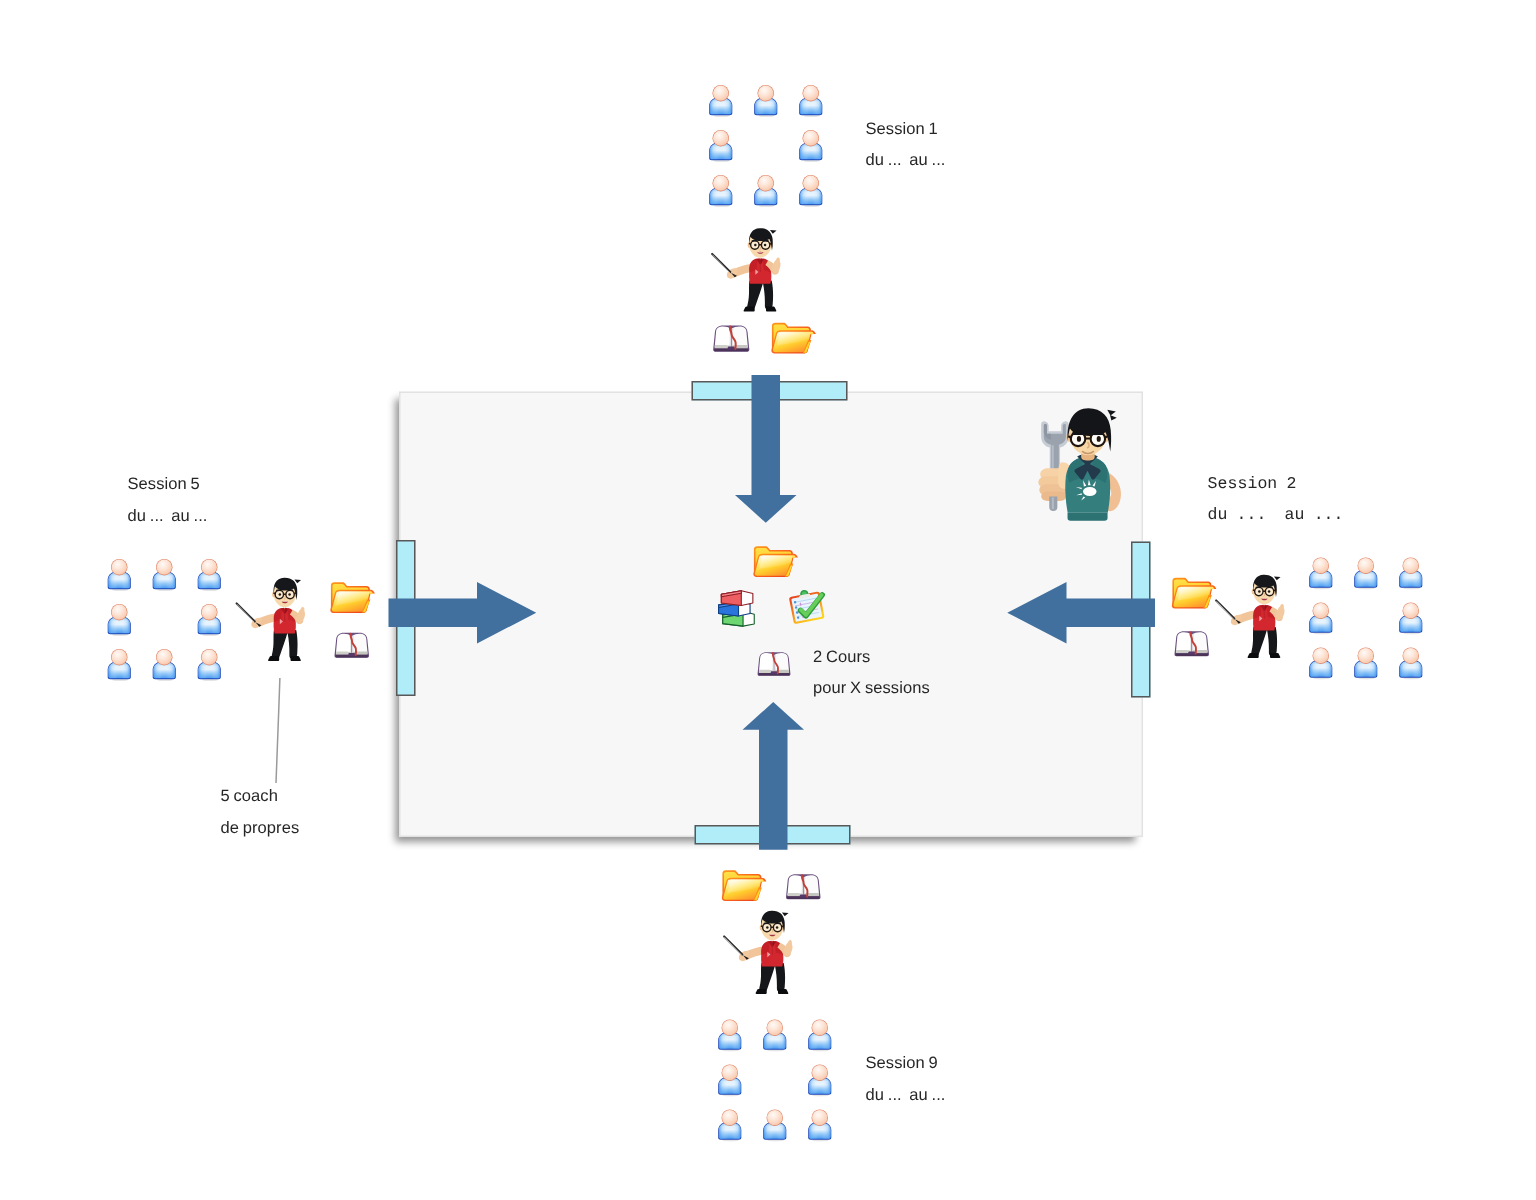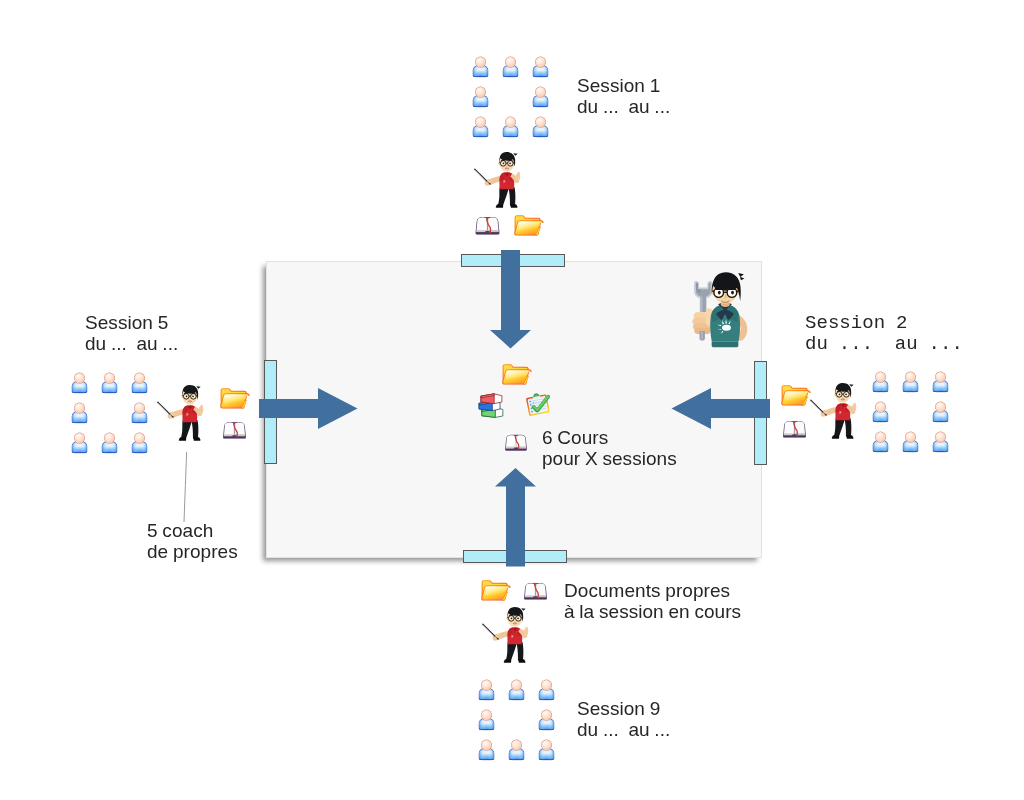--- a/index.html
+++ b/index.html
@@ -2,21 +2,21 @@
 <html><head>
 <meta charset="utf-8">
 <title>Cours et sessions</title>
 <style>
   html,body{margin:0;padding:0;}
   body{width:1024px;height:800px;background:#ffffff;overflow:hidden;
        font-family:"Liberation Sans",sans-serif;color:#222;
        -webkit-font-smoothing:antialiased;}
   #stage{position:relative;width:1024px;height:800px;}
   .abs{position:absolute;}
-  .lbl{position:absolute;font-size:19px;line-height:20.5px;color:#262626;
+  .lbl{position:absolute;font-size:11px;line-height:20.5px;color:#262626;
        white-space:pre;letter-spacing:0.05px;word-spacing:-0.6px;}
   .users{position:absolute;}
   .users .u{position:absolute;width:17px;height:22px;}
   .fig{position:absolute;}
   .ico{position:absolute;}
   svg{display:block;overflow:visible;}
 </style>
 </head>
 <body>
 
@@ -530,25 +530,24 @@
 
   <div class="lbl" style="left:577px;top:76px;"><div>Session 1</div><div>du ...  au ...</div></div>
 
   <div class="lbl" style="left:805px;top:313px;font-family:Liberation Mono, monospace;"><div>Session 2</div><div>du ...  au ...</div></div>
 
   <div class="lbl" style="left:577px;top:699px;"><div>Session 9</div><div>du ...  au ...</div></div>
 
   <div class="lbl" style="left:85px;top:313px;"><div>Session 5</div><div>du ...  au ...</div></div>
 
 
-  <div class="lbl" style="left:542px;top:428px;"><div>6 Cours</div><div>pour X sessions</div></div>
+  <div class="lbl" style="left:542px;top:428px;"><div>2 Cours</div><div>pour X sessions</div></div>
 
   <div class="lbl" style="left:147px;top:521px;"><div>5 coach</div><div>de propres</div></div>
 
-  <div class="lbl" style="left:564px;top:581px;"><div>Documents propres</div><div>à la session en cours</div></div>
 
   <svg class="abs" style="left:175px;top:450px;" width="20" height="75" viewBox="0 0 20 75">
     <path d="M11.6 2 C10.8 25 10.0 45 9.0 72" stroke="#9a9a9a" stroke-width="1" fill="none"></path>
   </svg>
 
   <svg class="fig" style="left:473px;top:147px;" width="56" height="65" viewBox="0 0 120 140">
       <use href="#symCoach"></use>
     </svg>
   <svg class="fig" style="left:156px;top:380px;" width="56" height="65" viewBox="0 0 120 140">
       <use href="#symCoach"></use>

